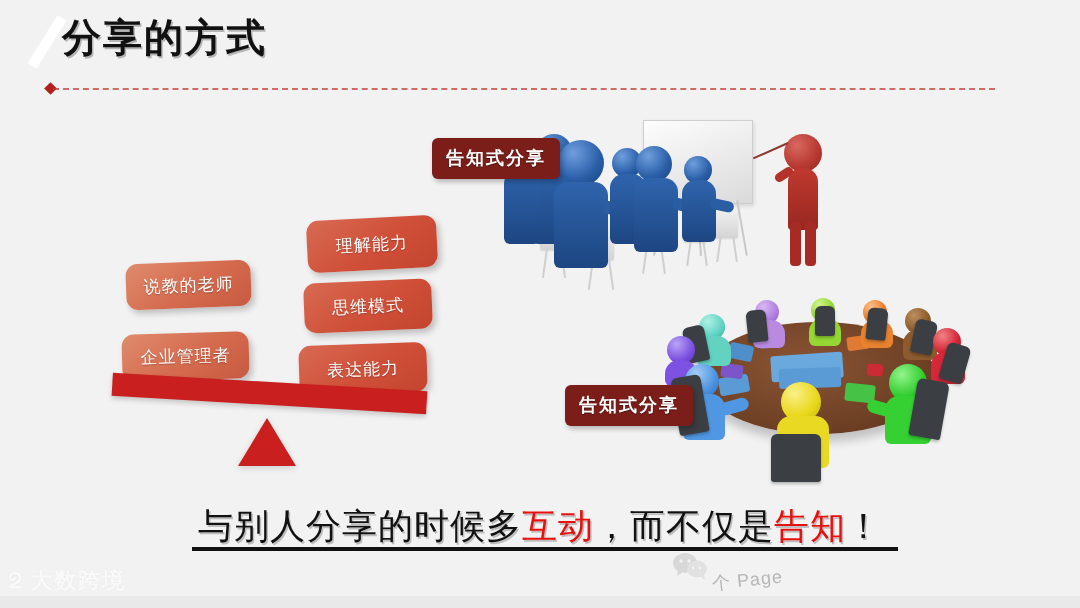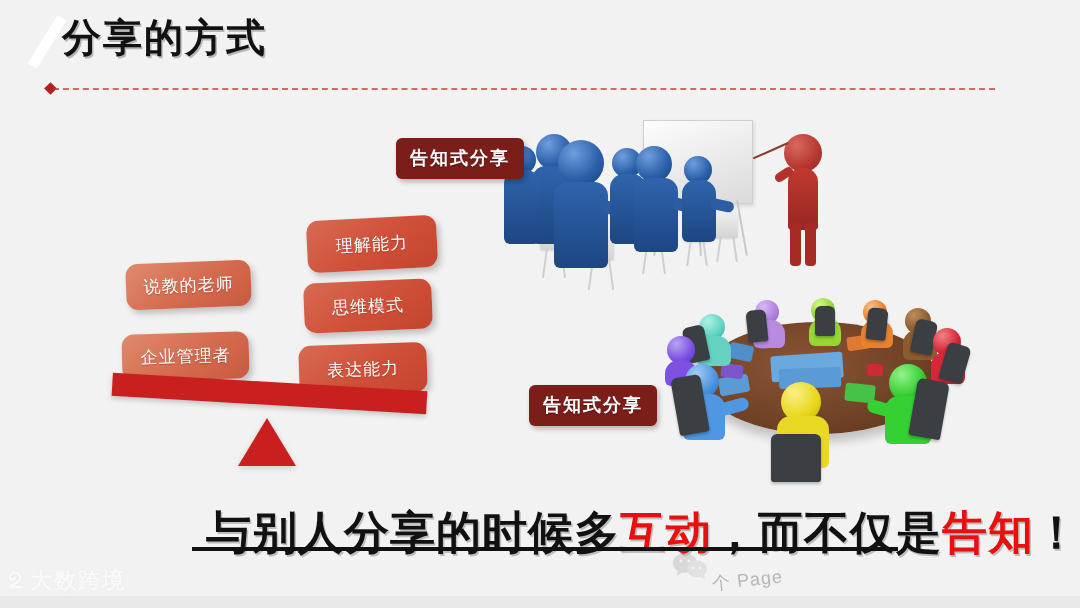--- a/index.html
+++ b/index.html
@@ -100,20 +100,21 @@
     background: #7b1d18;
     color: #ffffff;
     font-size: 18px;
     font-weight: bold;
     letter-spacing: 2px;
     border-radius: 6px;
     padding: 8px 14px 9px 14px;
     box-shadow: 2px 3px 5px rgba(0,0,0,0.25);
     text-shadow: 0 1px 1px rgba(0,0,0,0.4);
     white-space: nowrap;
+    margin-left: 36px;
   }
   #badge-telling { left: 396px; top: 138px; }
   #badge-interactive { left: 529px; top: 385px; }
 
   
   .scene {
     position: absolute;
     overflow: hidden;
   }
   #scene-classroom { left: 498px; top: 112px; width: 350px; height: 185px; }
@@ -180,23 +181,23 @@
     background: #3b3f44;
     border-radius: 6px 6px 3px 3px;
     box-shadow: 0 2px 3px rgba(0,0,0,0.25);
   }
 
   
   #caption {
     position: absolute;
     left: 0; top: 503px;
     width: 1080px;
-    text-align: right;
-    font-size: 45px;
-    font-weight: bold;
+    text-align: center;
+    font-size: 35px;
+    font-weight: normal;
     color: #111111;
     letter-spacing: 1px;
     white-space: nowrap;
     text-shadow: 1.5px 1.5px 0 rgba(0,0,0,0.22);
   }
   #caption .hl { color: #e8100f; }
   #caption-underline {
     position: absolute;
     left: 192px; top: 547px;
     width: 706px; height: 4px;

